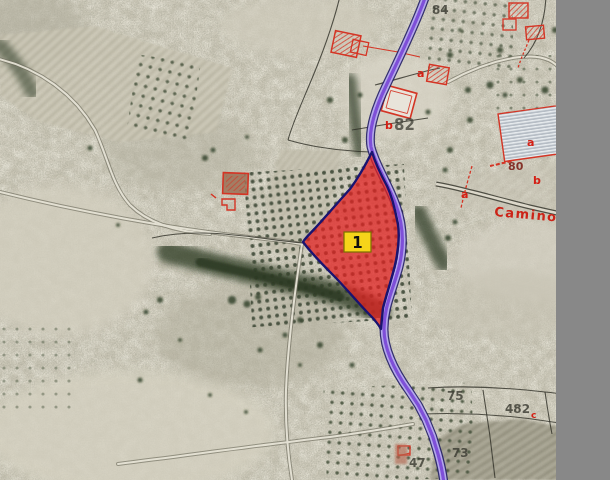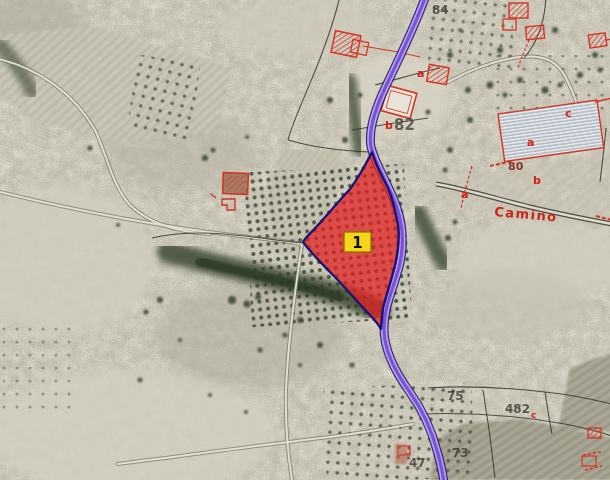--- a/index.html
+++ b/index.html
@@ -1,17 +1,17 @@
 <!DOCTYPE html>
 <html><head>
 <meta charset="utf-8">
 <title>Map</title>
 <style>
   html,body{margin:0;padding:0;background:#888;}
-  #viewport{width:610px;height:480px;overflow:hidden;position:relative;font-family:"DejaVu Sans",sans-serif;}
+  #viewport{width:556px;height:480px;overflow:hidden;position:relative;font-family:"DejaVu Sans",sans-serif;}
   svg{display:block;}
   text{font-family:"DejaVu Sans",sans-serif;}
   .num{fill:#3c3c33;font-size:12px;font-weight:bold;opacity:.82;}
   .num-big{fill:#3c3c33;font-size:15px;font-weight:bold;opacity:.75;}
   .num-dred{fill:#7e241b;font-size:11px;font-weight:bold;opacity:.9;}
   .redletter{fill:#d42015;font-size:11px;font-weight:bold;}
   .redletter-sm{fill:#d42015;font-size:9px;font-weight:bold;}
   .camino{font-size:13px;font-weight:bold;letter-spacing:1.5px;}
   .marker-text{font-size:15px;font-weight:bold;fill:#101010;}
   .cadline{stroke:#2e2e26;stroke-width:1.1;fill:none;opacity:.8;}

